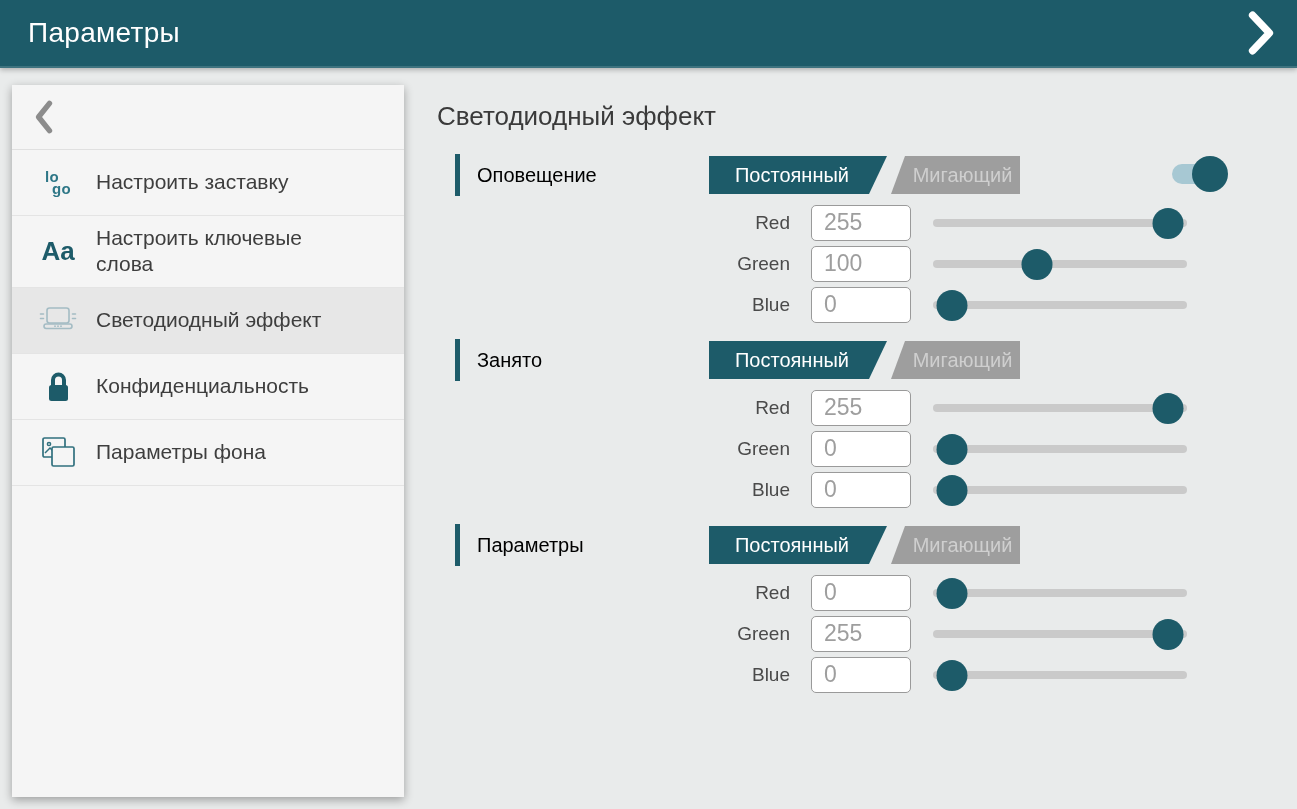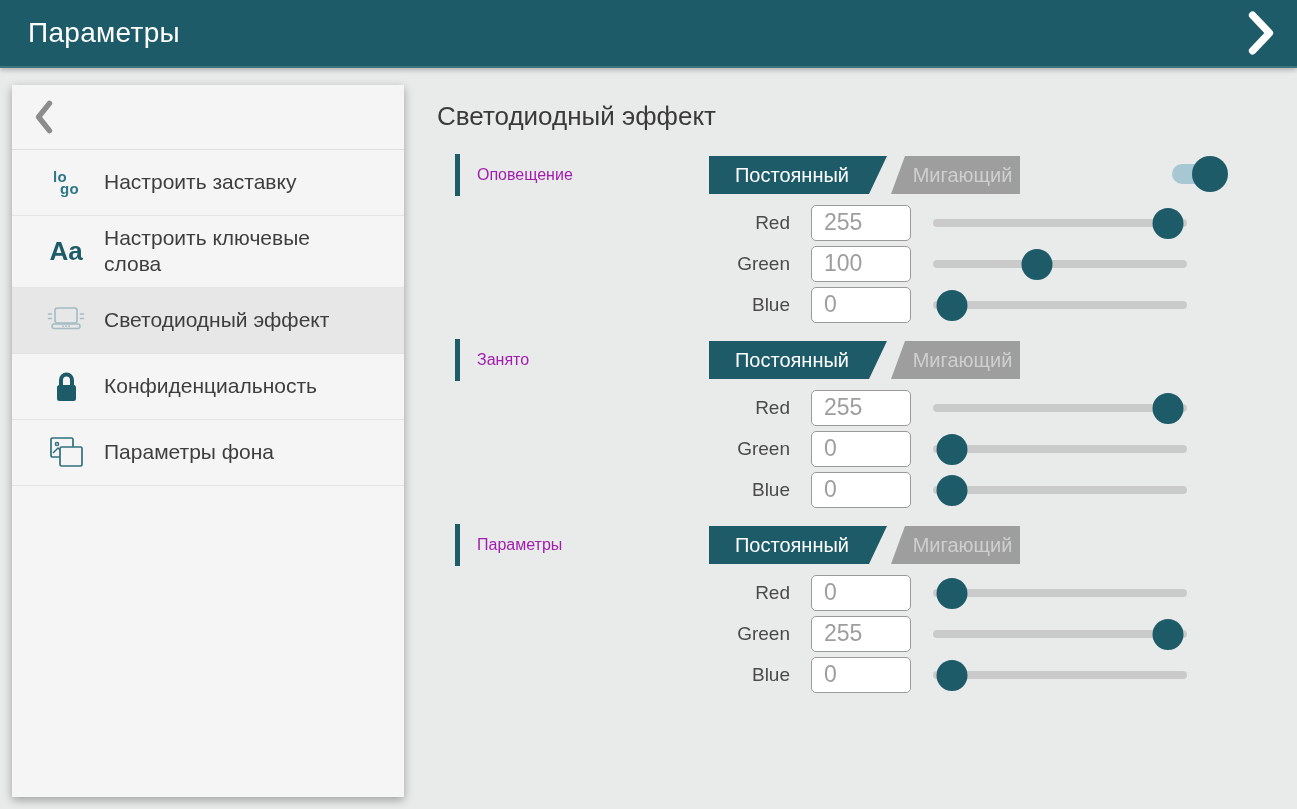--- a/index.html
+++ b/index.html
@@ -12,38 +12,38 @@
             display:flex; align-items:center; justify-content:space-between;
             padding:0 22px 0 28px; box-shadow:0 2px 5px rgba(0,0,0,0.25);
             border-bottom:2px solid rgba(255,255,255,0.15); }
   .appbar-title { color:#ffffff; font-size:28px; font-weight:400; letter-spacing:0.3px; }
 
   
   .sidebar { position:absolute; left:12px; top:85px; width:392px; height:712px;
              background:#f5f5f5; box-shadow:0 3px 9px rgba(0,0,0,0.33); }
   .back-row { height:65px; border-bottom:1px solid #e0e0e0; display:flex; align-items:center; padding-left:22px; cursor:pointer; }
   .side-item { display:flex; align-items:center; min-height:66px; border-bottom:1px solid #e4e4e4;
-               padding:9px 14px 9px 16px; cursor:pointer; }
+               padding:9px 14px 9px 8px; cursor:pointer; }
   .side-item.selected { background:#e7e7e7; }
   .icon-cell { width:76px; flex:none; display:flex; justify-content:center; align-items:center; }
   .side-label { font-size:21px; color:#3e3e3e; line-height:1.25; max-width:250px; }
 
   .logo-icon { font-size:15px; font-weight:700; color:#2e7787; line-height:12px; letter-spacing:0.3px; }
   .logo-icon .l2 { display:block; margin-left:7px; }
   .aa-icon { font-size:26px; font-weight:700; color:#1d5b69; line-height:26px; }
 
   
   .content { position:absolute; left:437px; top:101px; right:0; }
   .page-title { font-size:26px; font-weight:400; color:#3a3a3a; line-height:30px; }
 
   .section { margin-left:18px; margin-top:24px; }
   .section + .section { margin-top:17px; }
   .section-header { position:relative; display:flex; align-items:center; height:40px; }
   .accent-bar { width:5px; height:42px; background:#1d5b69; margin-right:17px; flex:none; }
-  .section-title { font-size:16px; color:#a21caf; width:232px; flex:none; }
+  .section-title { font-size:20px; color:#000000; width:232px; flex:none; }
 
   .segmented { position:relative; width:315px; height:38px; flex:none; }
   .seg-left { position:absolute; left:0; top:0; width:178px; height:100%; background:#1d5b69;
               clip-path:polygon(0 0, 100% 0, calc(100% - 18px) 100%, 0 100%);
               color:#ffffff; font-size:20px; display:flex; align-items:center; justify-content:center;
               padding-right:12px; cursor:pointer; }
   .seg-right { position:absolute; left:182px; right:4px; top:0; height:100%; background:#9e9e9e;
                clip-path:polygon(14px 0, 100% 0, 100% 100%, 0 100%);
                color:#cfcfcf; font-size:20px; display:flex; align-items:center; justify-content:center;
                padding-left:14px; cursor:pointer; }

